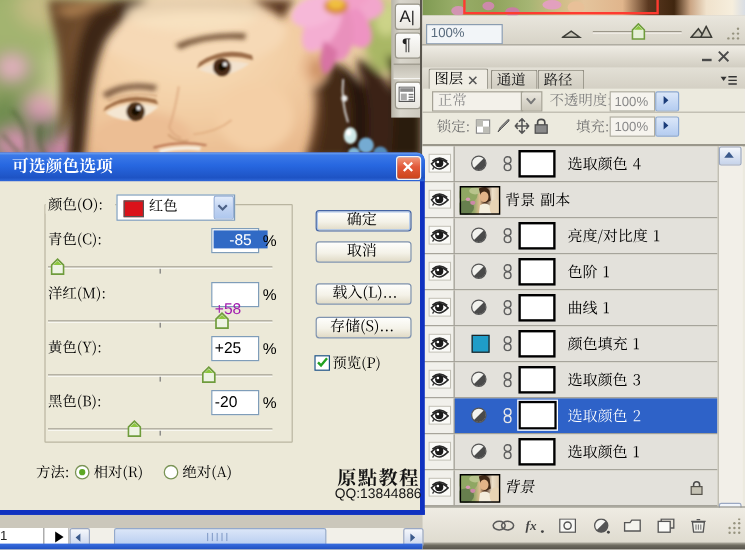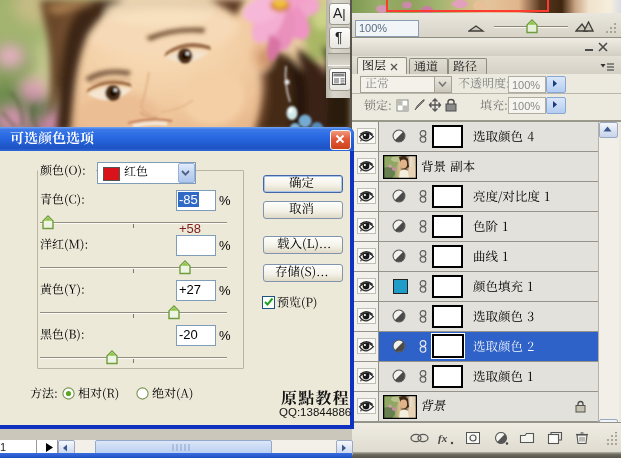--- a/index.html
+++ b/index.html
@@ -687,57 +687,57 @@
     </svg>
     <svg style="position:absolute;overflow:visible;left:40.0px;top:193.5px" width="45.0" height="12.0" viewBox="0 0 3746 1000" fill="#000">
       <use href="#q46" x="0" y="800"></use>
       <use href="#q21" x="1000" y="800"></use>
       <use href="#q42" x="2000" y="800"></use>
       <use href="#q47" x="2364" y="800"></use>
       <use href="#q44" x="3055" y="800"></use>
       <use href="#q13" x="3419" y="800"></use>
     </svg>
     <div class="a" style="left:176px;top:190px;width:38px;height:19px;background:#fff;border:1px solid #7f9db9"></div>
-    <div class="lat" style="left:178px;top:192px;font-size:13px;color:#fff;background:#316ac5;padding:0 1px">-85</div>
+    <div class="lat" style="left:178px;top:192px;font-size:13px;color:#fff;background:#316ac5;padding:0 13px">-85</div>
     <div class="lat" style="left:219px;top:193px;font-size:13px;color:#000">%</div>
     <div class="a" style="left:40px;top:222px;width:187px;height:1px;background:#928f82"></div>
     <div class="a" style="left:40px;top:223px;width:187px;height:1px;background:#fbfaf6"></div>
     <div class="a" style="left:133px;top:224px;width:1px;height:4px;background:#777"></div>
     <svg class="a" style="left:42.0px;top:215px" width="12" height="15" viewBox="0 0 12 15">
 <path d="M1,6 L6,1 L11,6 L11,13.5 L1,13.5 Z" fill="#eef3e4" stroke="#6f9c3c" stroke-width="1.4"></path>
 <path d="M2.4,5.8 L6,2.4 L9.6,5.8 Z" fill="#8cc63f"></path>
     </svg>
     <svg style="position:absolute;overflow:visible;left:40.0px;top:238.5px" width="48.4" height="12.0" viewBox="0 0 4030 1000" fill="#000">
       <use href="#q48" x="0" y="800"></use>
       <use href="#q45" x="1000" y="800"></use>
       <use href="#q42" x="2000" y="800"></use>
       <use href="#q49" x="2364" y="800"></use>
       <use href="#q44" x="3339" y="800"></use>
       <use href="#q13" x="3703" y="800"></use>
     </svg>
     <div class="a" style="left:176px;top:235px;width:38px;height:19px;background:#fff;border:1px solid #7f9db9"></div>
-    <div class="lat" style="left:179px;top:221px;font-size:13px;color:#7f1d1d">+58</div>
+    <div class="lat" style="left:179px;top:250px;font-size:13px;color:#a21caf">+58</div>
     <div class="lat" style="left:219px;top:238px;font-size:13px;color:#000">%</div>
     <div class="a" style="left:40px;top:267px;width:187px;height:1px;background:#928f82"></div>
     <div class="a" style="left:40px;top:268px;width:187px;height:1px;background:#fbfaf6"></div>
     <div class="a" style="left:133px;top:269px;width:1px;height:4px;background:#777"></div>
     <svg class="a" style="left:179.0px;top:260px" width="12" height="15" viewBox="0 0 12 15">
 <path d="M1,6 L6,1 L11,6 L11,13.5 L1,13.5 Z" fill="#eef3e4" stroke="#6f9c3c" stroke-width="1.4"></path>
 <path d="M2.4,5.8 L6,2.4 L9.6,5.8 Z" fill="#8cc63f"></path>
     </svg>
     <svg style="position:absolute;overflow:visible;left:40.0px;top:283.5px" width="44.9" height="12.0" viewBox="0 0 3742 1000" fill="#000">
       <use href="#q50" x="0" y="800"></use>
       <use href="#q21" x="1000" y="800"></use>
       <use href="#q42" x="2000" y="800"></use>
       <use href="#q51" x="2364" y="800"></use>
       <use href="#q44" x="3051" y="800"></use>
       <use href="#q13" x="3415" y="800"></use>
     </svg>
     <div class="a" style="left:176px;top:280px;width:38px;height:19px;background:#fff;border:1px solid #7f9db9"></div>
-    <div class="lat" style="left:179px;top:282px;font-size:13px;color:#000">+27</div>
+    <div class="lat" style="left:179px;top:282px;font-size:13px;color:#000">+25</div>
     <div class="lat" style="left:219px;top:283px;font-size:13px;color:#000">%</div>
     <div class="a" style="left:40px;top:312px;width:187px;height:1px;background:#928f82"></div>
     <div class="a" style="left:40px;top:313px;width:187px;height:1px;background:#fbfaf6"></div>
     <div class="a" style="left:133px;top:314px;width:1px;height:4px;background:#777"></div>
     <svg class="a" style="left:168.0px;top:305px" width="12" height="15" viewBox="0 0 12 15">
 <path d="M1,6 L6,1 L11,6 L11,13.5 L1,13.5 Z" fill="#eef3e4" stroke="#6f9c3c" stroke-width="1.4"></path>
 <path d="M2.4,5.8 L6,2.4 L9.6,5.8 Z" fill="#8cc63f"></path>
     </svg>
     <svg style="position:absolute;overflow:visible;left:40.0px;top:328.5px" width="44.7" height="12.0" viewBox="0 0 3725 1000" fill="#000">
       <use href="#q52" x="0" y="800"></use>

